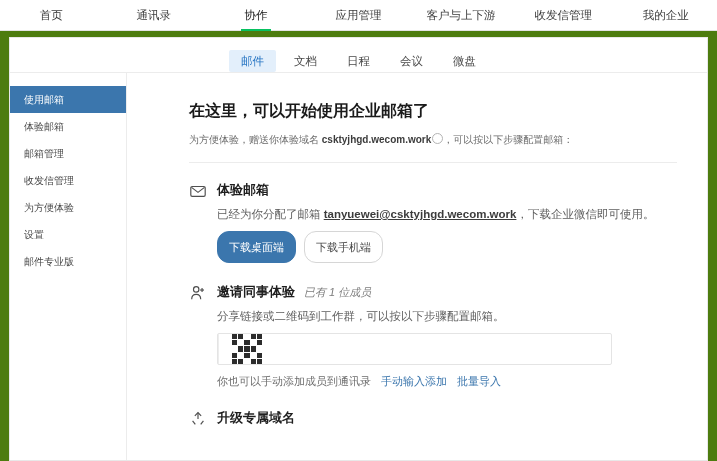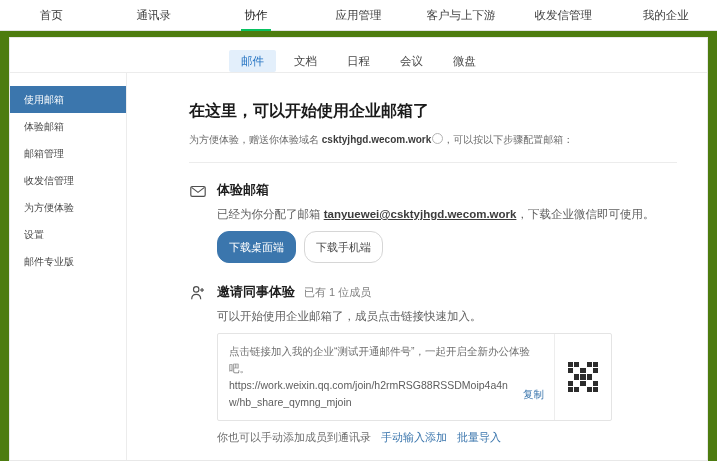--- a/index.html
+++ b/index.html
@@ -176,20 +176,21 @@
     margin-bottom: 7px;
   }
   .sec-title {
     font-size: 13px;
     font-weight: bold;
     color: #1f1f1f;
   }
   .sec-meta {
     font-size: 11px;
     color: #7d7d7d;
+    font-style: italic;
   }
   .sec-desc {
     font-size: 11.5px;
     color: #5e5e5e;
     line-height: 16px;
     margin-bottom: 9px;
   }
   .sec-desc b {
     color: #3c3c3c;
     font-weight: bold;
@@ -395,30 +396,23 @@
               <circle cx="8" cy="6" r="3"></circle>
               <path d="M3 17 C3 13 5.4 11.5 8 11.5 C10.6 11.5 13 13 13 17"></path>
               <path d="M14.5 4.5 L14.5 9"></path>
               <path d="M12.3 6.7 L16.7 6.7"></path>
             </svg>
           </span>
           <div class="sec-head">
             <span class="sec-title">邀请同事体验</span>
             <span class="sec-meta">已有 1 位成员</span>
           </div>
-          <div class="sec-desc">可以开始使用企业邮箱了，成员点击链接快速加入。</div>
+          <div class="sec-desc">分享链接或二维码到工作群，可以按以下步骤配置邮箱。</div>
 
           <div class="invite-box">
-            <div class="invite-text">
-              <div>点击链接加入我的企业“测试开通邮件号”，一起开启全新办公体验吧。</div>
-              <div class="invite-link-row">
-                <span class="invite-url">https://work.weixin.qq.com/join/h2rmRSG88RSSDMoip4a4nw/hb_share_qymng_mjoin</span>
-                <span class="copy-link">复制</span>
-              </div>
-            </div>
             <div class="qr-cell">
               <div class="qr">
                 <i></i>
                   <i></i>
                   <i class="off"></i>
                   <i></i>
                   <i></i>
                 <i></i>
                   <i class="off"></i>
                   <i></i>

